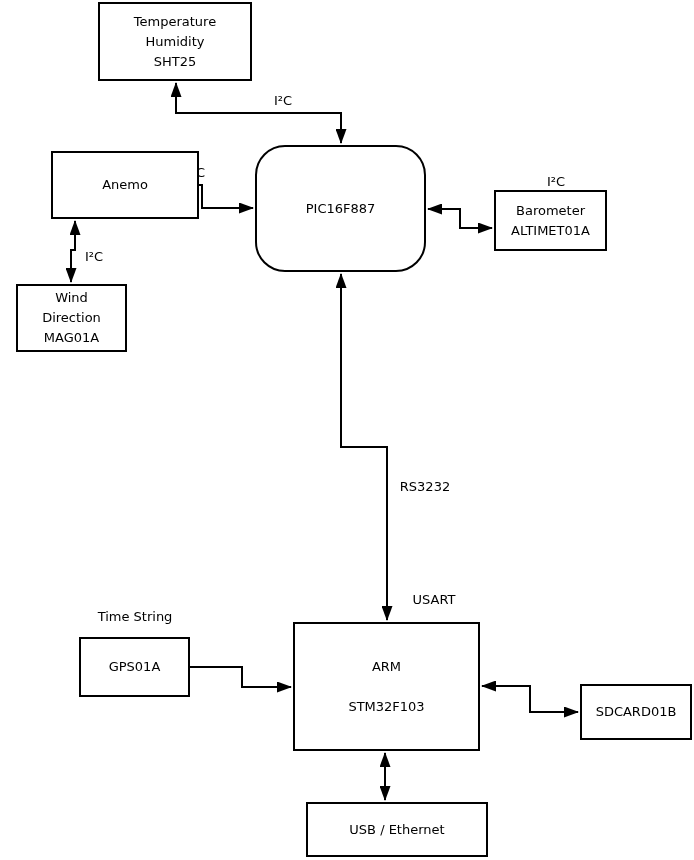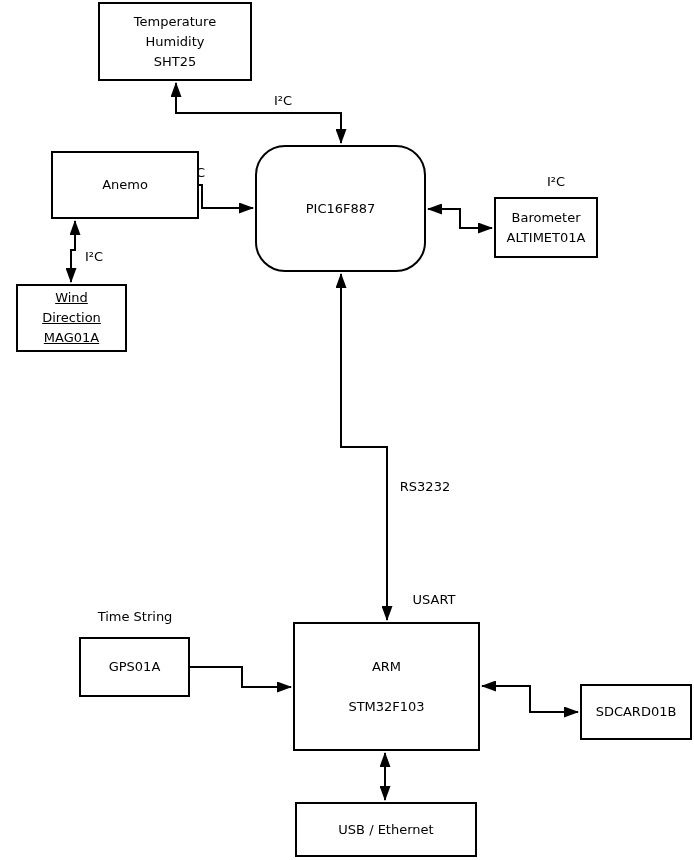--- a/index.html
+++ b/index.html
@@ -28,27 +28,27 @@
     display: flex;
     align-items: center;
     justify-content: center;
     text-align: center;
     font-size: 13px;
     line-height: 20px;
   }
   .nlabel { white-space: pre-line; }
   .n-sht25  { left: 98px;  top: 2px;   width: 154px; height: 79px; }
   .n-anemo  { left: 3px;   top: 151px; width: 148px; height: 68px; margin-left: 48px; }
-  .n-wind   { left: 16px;  top: 284px; width: 111px; height: 68px; text-decoration: underline; }
+  .n-wind   { left: 16px;  top: 284px; width: 111px; height: 68px; }
   .n-pic    { left: 255px; top: 145px; width: 171px; height: 127px; border-radius: 30px; }
-  .n-baro   { left: 494px; top: 197px; width: 104px; height: 61px; }
+  .n-baro   { left: 494px; top: 190px; width: 113px; height: 61px; }
   .n-gps    { left: 79px;  top: 637px; width: 111px; height: 60px; }
   .n-arm    { left: 293px; top: 622px; width: 187px; height: 129px; align-items: center; }
   .n-sdcard { left: 580px; top: 684px; width: 112px; height: 56px; }
-  .n-usb    { left: 295px; top: 802px; width: 182px; height: 55px; }
+  .n-usb    { left: 306px; top: 802px; width: 182px; height: 55px; }
 </style>
 </head>
 <body>
 
 <div class="canvas">
 
   <svg class="edge-layer" width="694" height="860" viewBox="0 0 694 860" xmlns="http://www.w3.org/2000/svg">
     <defs>
       <marker id="arrow" viewBox="0 0 15 11" markerWidth="15" markerHeight="11" markerUnits="userSpaceOnUse" refX="14" refY="5.5" orient="auto-start-reverse">
         <path d="M 0 0 L 15 5.5 L 0 11 Z" fill="#000000"></path>

